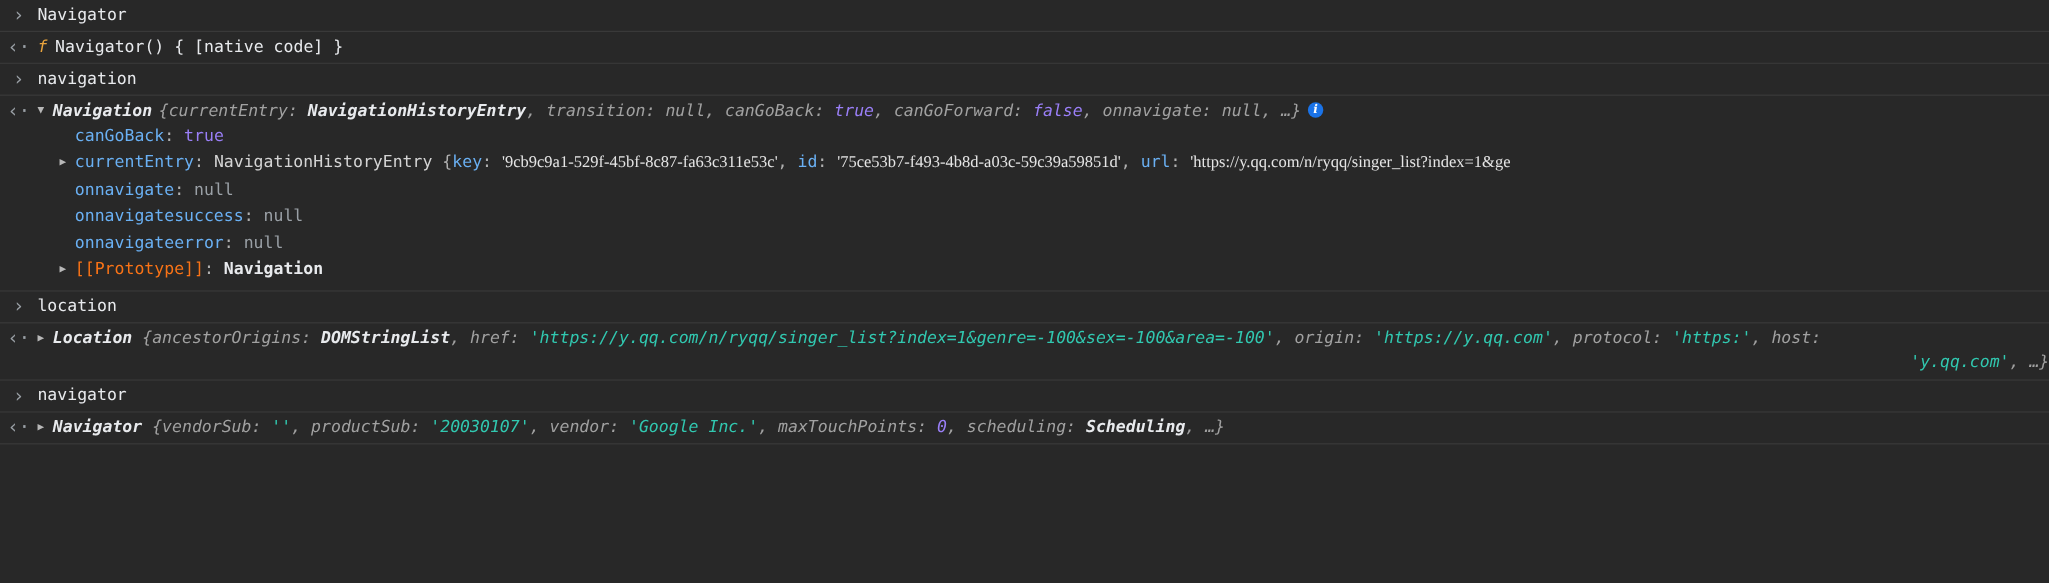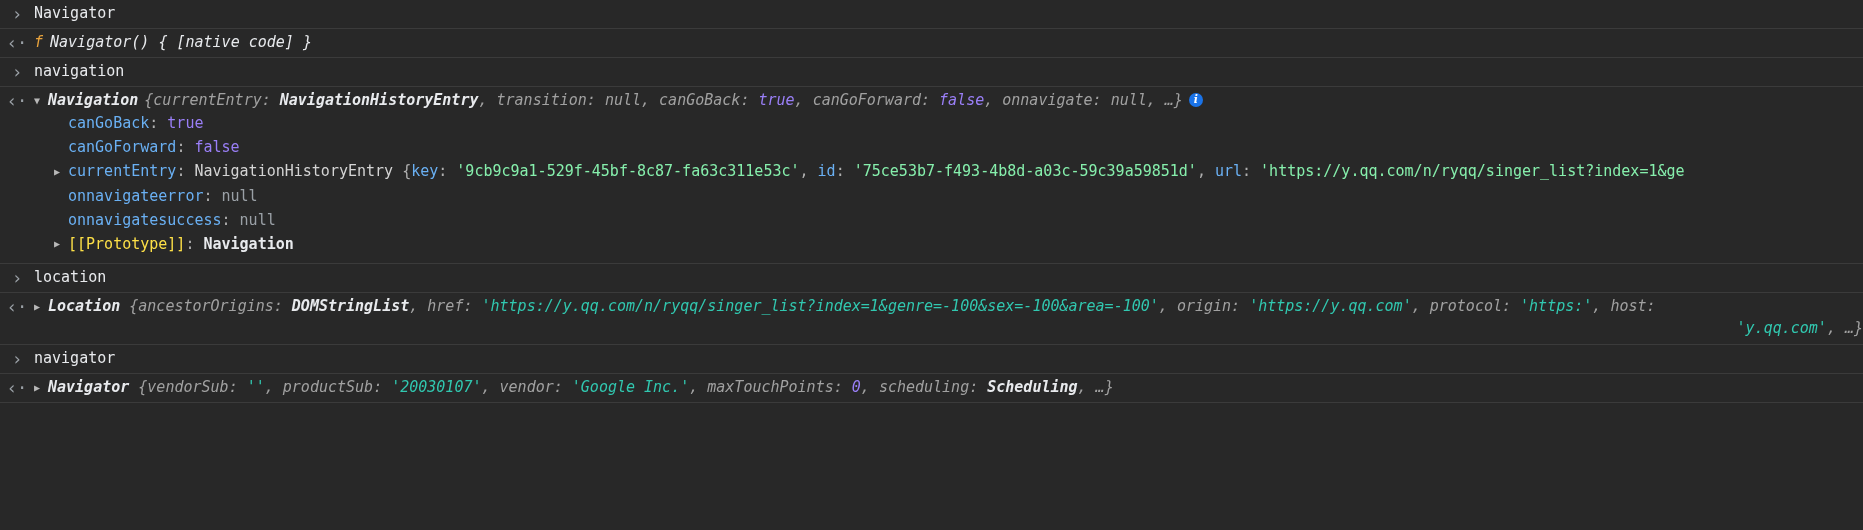--- a/index.html
+++ b/index.html
@@ -54,34 +54,34 @@
   }
 
   
   .cmd-text {
     color: #e8eaed;
     font-size: 15px;
   }
 
   
   .tok-fn-kw      { color: #e8a33d; font-style: italic; }
-  .tok-fn-body    { color: #e8eaed; font-style: italic; }
+  .tok-fn-body    { color: #e8eaed; }
   .tok-classname  { color: #e8eaed; font-weight: bold; font-style: italic; }
   .tok-preview    { color: #a1a1a1; font-style: italic; }
   .tok-prop       { color: #a1a1a1; font-style: italic; }
   .tok-propname   { color: #6ab0f3; }
   .tok-punct      { color: #b0b0b0; }
   .tok-null       { color: #a1a1a1; font-style: italic; }
   .tok-null-plain { color: #9aa0a6; }
   .tok-bool       { color: #9a7ff7; }
   .tok-bool-i     { color: #9a7ff7; font-style: italic; }
-  .tok-string     { color: #86efac; }
+  .tok-string     { color: #e5e5e5; font-family: Liberation Serif, serif; }
   .tok-string-i   { color: #31c8b0; font-style: italic; }
   .tok-num        { color: #9a7ff7; font-style: italic; }
-  .tok-proto      { color: #fde047; }
+  .tok-proto      { color: #f97316; }
   .tok-proto-val  { color: #e8eaed; font-weight: bold; }
   .tok-objname-i  { color: #e8eaed; font-weight: bold; font-style: italic; }
   .tok-plain      { color: #d4d4d4; }
 
   
   .tri {
     display: inline-block;
     width: 12px;
     color: #b8b8b8;
     font-size: 10px;
@@ -149,36 +149,36 @@
 
   <div class="row" style="white-space:normal;">
     <div style="white-space:nowrap;">
       <span class="gutter glyph-out glyph-out-dot"></span><span class="row-body"><span class="tri tri-down"></span><span class="tok-objname-i">Navigation</span><span class="tok-preview" style="margin-left:6px;">{</span><span class="tok-prop">currentEntry</span><span class="tok-preview">: </span><span class="tok-classname">NavigationHistoryEntry</span><span class="tok-preview">, </span><span class="tok-prop">transition</span><span class="tok-preview">: </span><span class="tok-null">null</span><span class="tok-preview">, </span><span class="tok-prop">canGoBack</span><span class="tok-preview">: </span><span class="tok-bool-i">true</span><span class="tok-preview">, </span><span class="tok-prop">canGoForward</span><span class="tok-preview">: </span><span class="tok-bool-i">false</span><span class="tok-preview">, </span><span class="tok-prop">onnavigate</span><span class="tok-preview">: </span><span class="tok-null">null</span><span class="tok-preview">, …}</span><span class="info-badge">i</span></span>
     </div>
 
     <div class="prop-row indent-1">
       <span class="tok-propname">canGoBack</span><span class="tok-punct">: </span><span class="tok-bool">true</span>
     </div>
 
-    <div class="prop-row indent-1">
-      <span class="tok-propname">canGoForward</span><span class="tok-punct">: </span><span class="tok-bool">false</span>
-    </div>
 
     <div class="prop-row indent-0">
       <span class="tri tri-right"></span><span class="tok-propname">currentEntry</span><span class="tok-punct">: </span><span class="tok-plain">NavigationHistoryEntry</span><span class="tok-punct"> {</span><span class="tok-propname">key</span><span class="tok-punct">: </span><span class="tok-string">'9cb9c9a1-529f-45bf-8c87-fa63c311e53c'</span><span class="tok-punct">, </span><span class="tok-propname">id</span><span class="tok-punct">: </span><span class="tok-string">'75ce53b7-f493-4b8d-a03c-59c39a59851d'</span><span class="tok-punct">, </span><span class="tok-propname">url</span><span class="tok-punct">: </span><span class="tok-string">'https://y.qq.com/n/ryqq/singer_list?index=1&amp;ge</span>
     </div>
 
 
+    <div class="prop-row indent-1">
+      <span class="tok-propname">onnavigate</span><span class="tok-punct">: </span><span class="tok-null-plain">null</span>
+    </div>
+
+    <div class="prop-row indent-1">
+      <span class="tok-propname">onnavigatesuccess</span><span class="tok-punct">: </span><span class="tok-null-plain">null</span>
+    </div>
 
     <div class="prop-row indent-1">
       <span class="tok-propname">onnavigateerror</span><span class="tok-punct">: </span><span class="tok-null-plain">null</span>
-    </div>
-
-    <div class="prop-row indent-1">
-      <span class="tok-propname">onnavigatesuccess</span><span class="tok-punct">: </span><span class="tok-null-plain">null</span>
     </div>
 
 
     <div class="prop-row indent-0" style="padding-bottom:5px;">
       <span class="tri tri-right"></span><span class="tok-proto">[[Prototype]]</span><span class="tok-punct">: </span><span class="tok-proto-val">Navigation</span>
     </div>
   </div>
 
   <div class="row">
     <span class="gutter glyph-in"></span><span class="row-body cmd-text">location</span>

